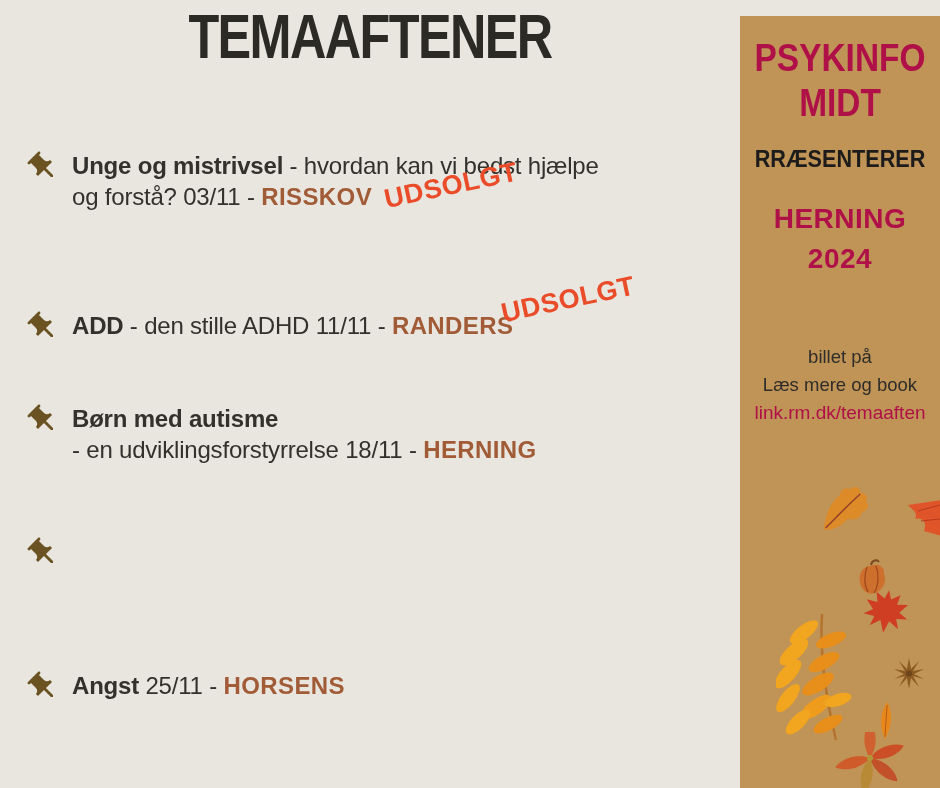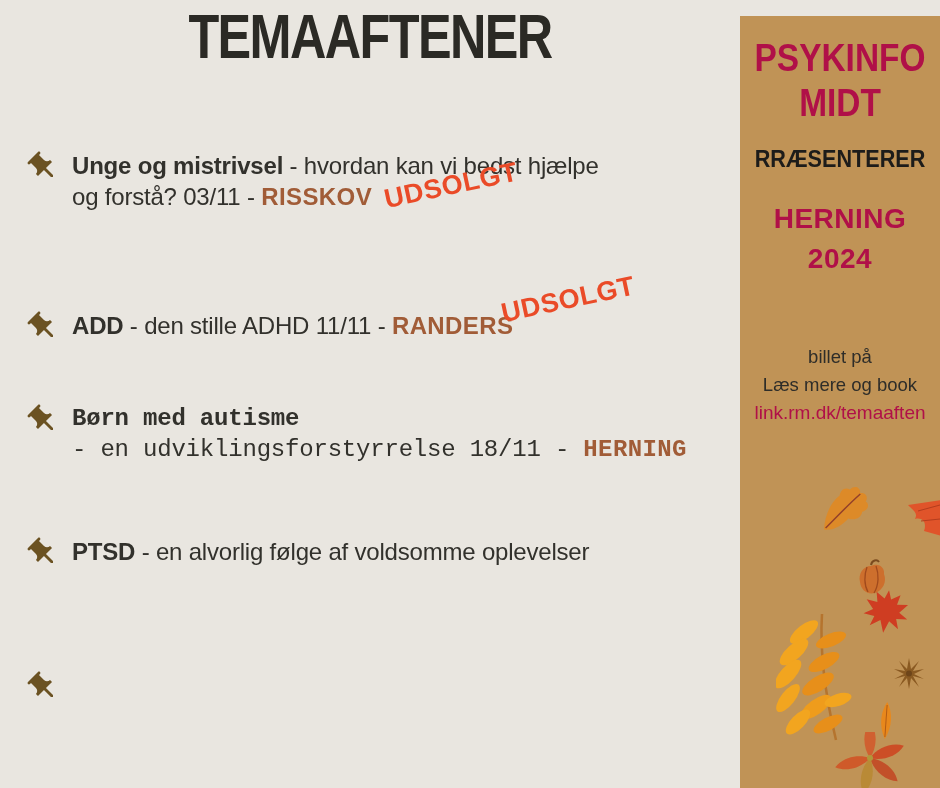--- a/index.html
+++ b/index.html
@@ -18,21 +18,21 @@
   .event{position:absolute;left:26px;display:flex;gap:12px;align-items:flex-start;}
   .pin{flex:0 0 auto;width:34px;height:34px;margin-top:0;}
   .pin svg{width:100%;height:100%;fill:var(--pin-brown,#6b5222);transform:rotate(-45deg);}
   .lines{font-size:24px;line-height:31px;color:var(--text-dark,#32312c);letter-spacing:-.2px;white-space:nowrap;}
   .b{font-weight:700;}
   .city{font-weight:700;color:var(--city-brown,#a15c37);letter-spacing:.4px;}
   .soldout{
     position:absolute;font-size:27px;font-weight:700;letter-spacing:.5px;white-space:nowrap;
     color:var(--soldout-red,#ea4b28);transform:rotate(-12deg);transform-origin:left bottom;
   }
-  #ev1{top:150px;} #ev2{top:310px;} #ev3{top:403px;font-family:Liberation Mono, monospace;} #ev4{top:536px;} #ev5{top:670px;}
+  #ev1{top:150px;} #ev2{top:310px;} #ev3{top:403px;} #ev4{top:536px;} #ev5{top:670px;}
   #so1{left:388px;top:184px;} #so2{left:505px;top:298px;}
   
   .sidebar{position:absolute;top:16px;right:0;width:200px;height:788px;overflow:hidden;background:var(--right-bg,#c09356);text-decoration:underline;}
   .block{position:absolute;left:0;width:100%;text-align:center;}
   .brand{top:20px;font-size:38px;font-weight:800;line-height:45px;color:var(--crimson,#b01048);transform:scaleX(.88);}
   .presents{top:130px;font-size:23px;font-weight:600;line-height:26px;color:#1d1c1a;transform:scaleX(.94);}
   .month{top:183px;font-size:28px;font-weight:800;line-height:40px;letter-spacing:.5px;color:var(--crimson,#b01048);}
   .cta{top:327px;font-size:18.5px;font-weight:500;line-height:28px;color:#2e2d29;}
   .cta a{display:block;font-size:19px;font-weight:500;color:var(--crimson,#b01048);text-decoration:none;cursor:pointer;}
   
@@ -90,30 +90,32 @@
     </div>
   </div>
 
   <div class="event" id="ev4">
     <span class="pin">
       <svg viewBox="0 0 24 24">
           <path d="M16 9V4h1c.55 0 1-.45 1-1s-.45-1-1-1H7c-.55 0-1 .45-1 1s.45 1 1 1h1v5c0 1.66-1.34 3-3 3v2h5.97v7l1 1 1-1v-7H19v-2c-1.66 0-3-1.34-3-3z"></path>
         </svg>
     </span>
     <div class="lines">
-      <div><span class="b">PTSD</span><span> - en alvorlig følge af voldsomme oplevelser</span></div>
     </div>
   </div>
 
   <div class="event" id="ev5">
     <span class="pin">
       <svg viewBox="0 0 24 24">
           <path d="M16 9V4h1c.55 0 1-.45 1-1s-.45-1-1-1H7c-.55 0-1 .45-1 1s.45 1 1 1h1v5c0 1.66-1.34 3-3 3v2h5.97v7l1 1 1-1v-7H19v-2c-1.66 0-3-1.34-3-3z"></path>
         </svg>
     </span>
+    <div class="lines">
+      <div><span class="b">Angst</span><span> 25/11 - </span><span class="city">HORSENS</span></div>
+    </div>
   </div>
 
   <div class="sidebar">
     <div class="block brand">
       <div>PSYKINFO</div>
       <div>MIDT</div>
     </div>
     <div class="block presents">RRÆSENTERER</div>
     <div class="block month">
       <div>HERNING</div>

